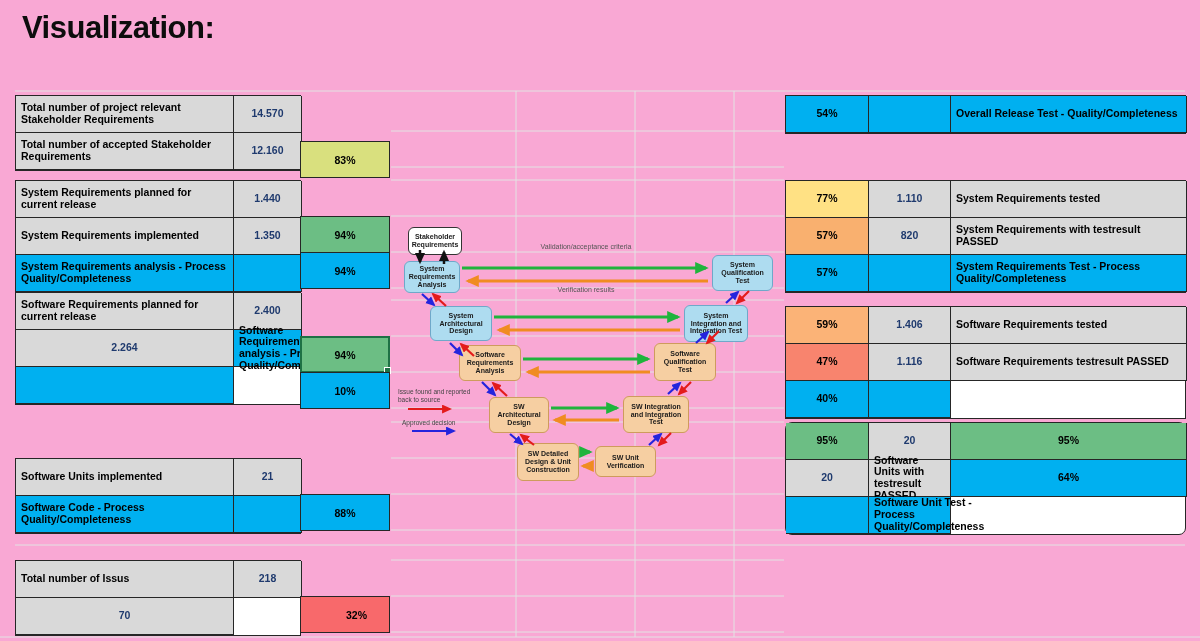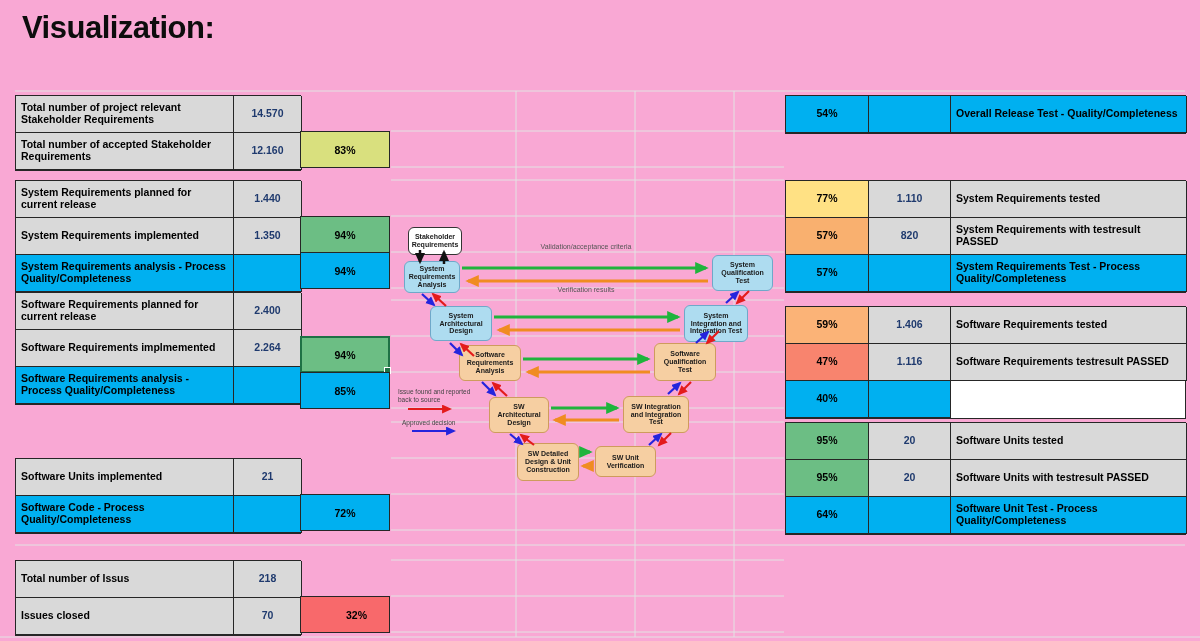--- a/index.html
+++ b/index.html
@@ -77,56 +77,54 @@
   </svg>
 
   <div id="page-title">Visualization:</div>
 
   <div class="sec sec-left" style="top:95px;">
     <div class="cell lab">Total number of project relevant Stakeholder Requirements</div>
     <div class="cell val">14.570</div>
     <div class="cell lab">Total number of accepted Stakeholder Requirements</div>
     <div class="cell val">12.160</div>
   </div>
-  <div class="pcell bg-yg" style="top:131px;">83%</div>
+  <div class="pcell bg-yg" style="top:141px;">83%</div>
 
   <div class="sec sec-left" style="top:180px;">
     <div class="cell lab">System Requirements planned for current release</div>
     <div class="cell val">1.440</div>
     <div class="cell lab">System Requirements implemented</div>
     <div class="cell val">1.350</div>
     <div class="cell lab cblue">System Requirements analysis - Process Quality/Completeness</div>
     <div class="cell val cblue"></div>
   </div>
   <div class="pcell bg-gr" style="top:216px;">94%</div>
   <div class="pcell bg-bl" style="top:252px;">94%</div>
 
   <div class="sec sec-left" style="top:292px;">
     <div class="cell lab">Software Requirements planned for current release</div>
     <div class="cell val">2.400</div>
-    <div class="cell lab">Software Requirements implmemented</div>
     <div class="cell val">2.264</div>
     <div class="cell lab cblue">Software Requirements analysis - Process Quality/Completeness</div>
     <div class="cell val cblue"></div>
   </div>
   <div class="pcell bg-gr sel" style="top:336px;">94%</div>
-  <div class="pcell bg-bl" style="top:372px;">85%</div>
+  <div class="pcell bg-bl" style="top:372px;">10%</div>
 
   <div class="sec sec-left" style="top:458px;">
     <div class="cell lab">Software Units implemented</div>
     <div class="cell val">21</div>
     <div class="cell lab cblue">Software Code - Process Quality/Completeness</div>
     <div class="cell val cblue"></div>
   </div>
-  <div class="pcell bg-bl" style="top:494px;">72%</div>
+  <div class="pcell bg-bl" style="top:494px;">88%</div>
 
   <div class="sec sec-left" style="top:560px;">
     <div class="cell lab">Total number of Issus</div>
     <div class="cell val">218</div>
-    <div class="cell lab">Issues closed</div>
     <div class="cell val">70</div>
   </div>
   <div class="pcell bg-rd" style="top:596px;">32%</div>
 
   <div class="sec sec-right" style="top:95px;">
     <div class="cell pctc cblue">54%</div>
     <div class="cell val cblue"></div>
     <div class="cell lab cblue">Overall Release Test - Quality/Completeness</div>
   </div>
 
@@ -146,24 +144,23 @@
     <div class="cell pctc bg-or2">59%</div>
     <div class="cell val">1.406</div>
     <div class="cell lab">Software Requirements tested</div>
     <div class="cell pctc bg-sa">47%</div>
     <div class="cell val">1.116</div>
     <div class="cell lab">Software Requirements testresult PASSED</div>
     <div class="cell pctc cblue">40%</div>
     <div class="cell val cblue"></div>
   </div>
 
-  <div class="sec sec-right" style="top:422px;">
+  <div class="sec sec-right" style="top:422px;border-radius:7px;">
     <div class="cell pctc bg-gr">95%</div>
     <div class="cell val">20</div>
-    <div class="cell lab">Software Units tested</div>
     <div class="cell pctc bg-gr">95%</div>
     <div class="cell val">20</div>
     <div class="cell lab">Software Units with testresult PASSED</div>
     <div class="cell pctc cblue">64%</div>
     <div class="cell val cblue"></div>
     <div class="cell lab cblue">Software Unit Test - Process Quality/Completeness</div>
   </div>
 
   <div class="vbox b-white" style="left:408px;top:227px;width:54px;height:28px;">Stakeholder Requirements</div>
   <div class="vbox b-blue" style="left:404px;top:261px;width:56px;height:32px;">System Requirements Analysis</div>

